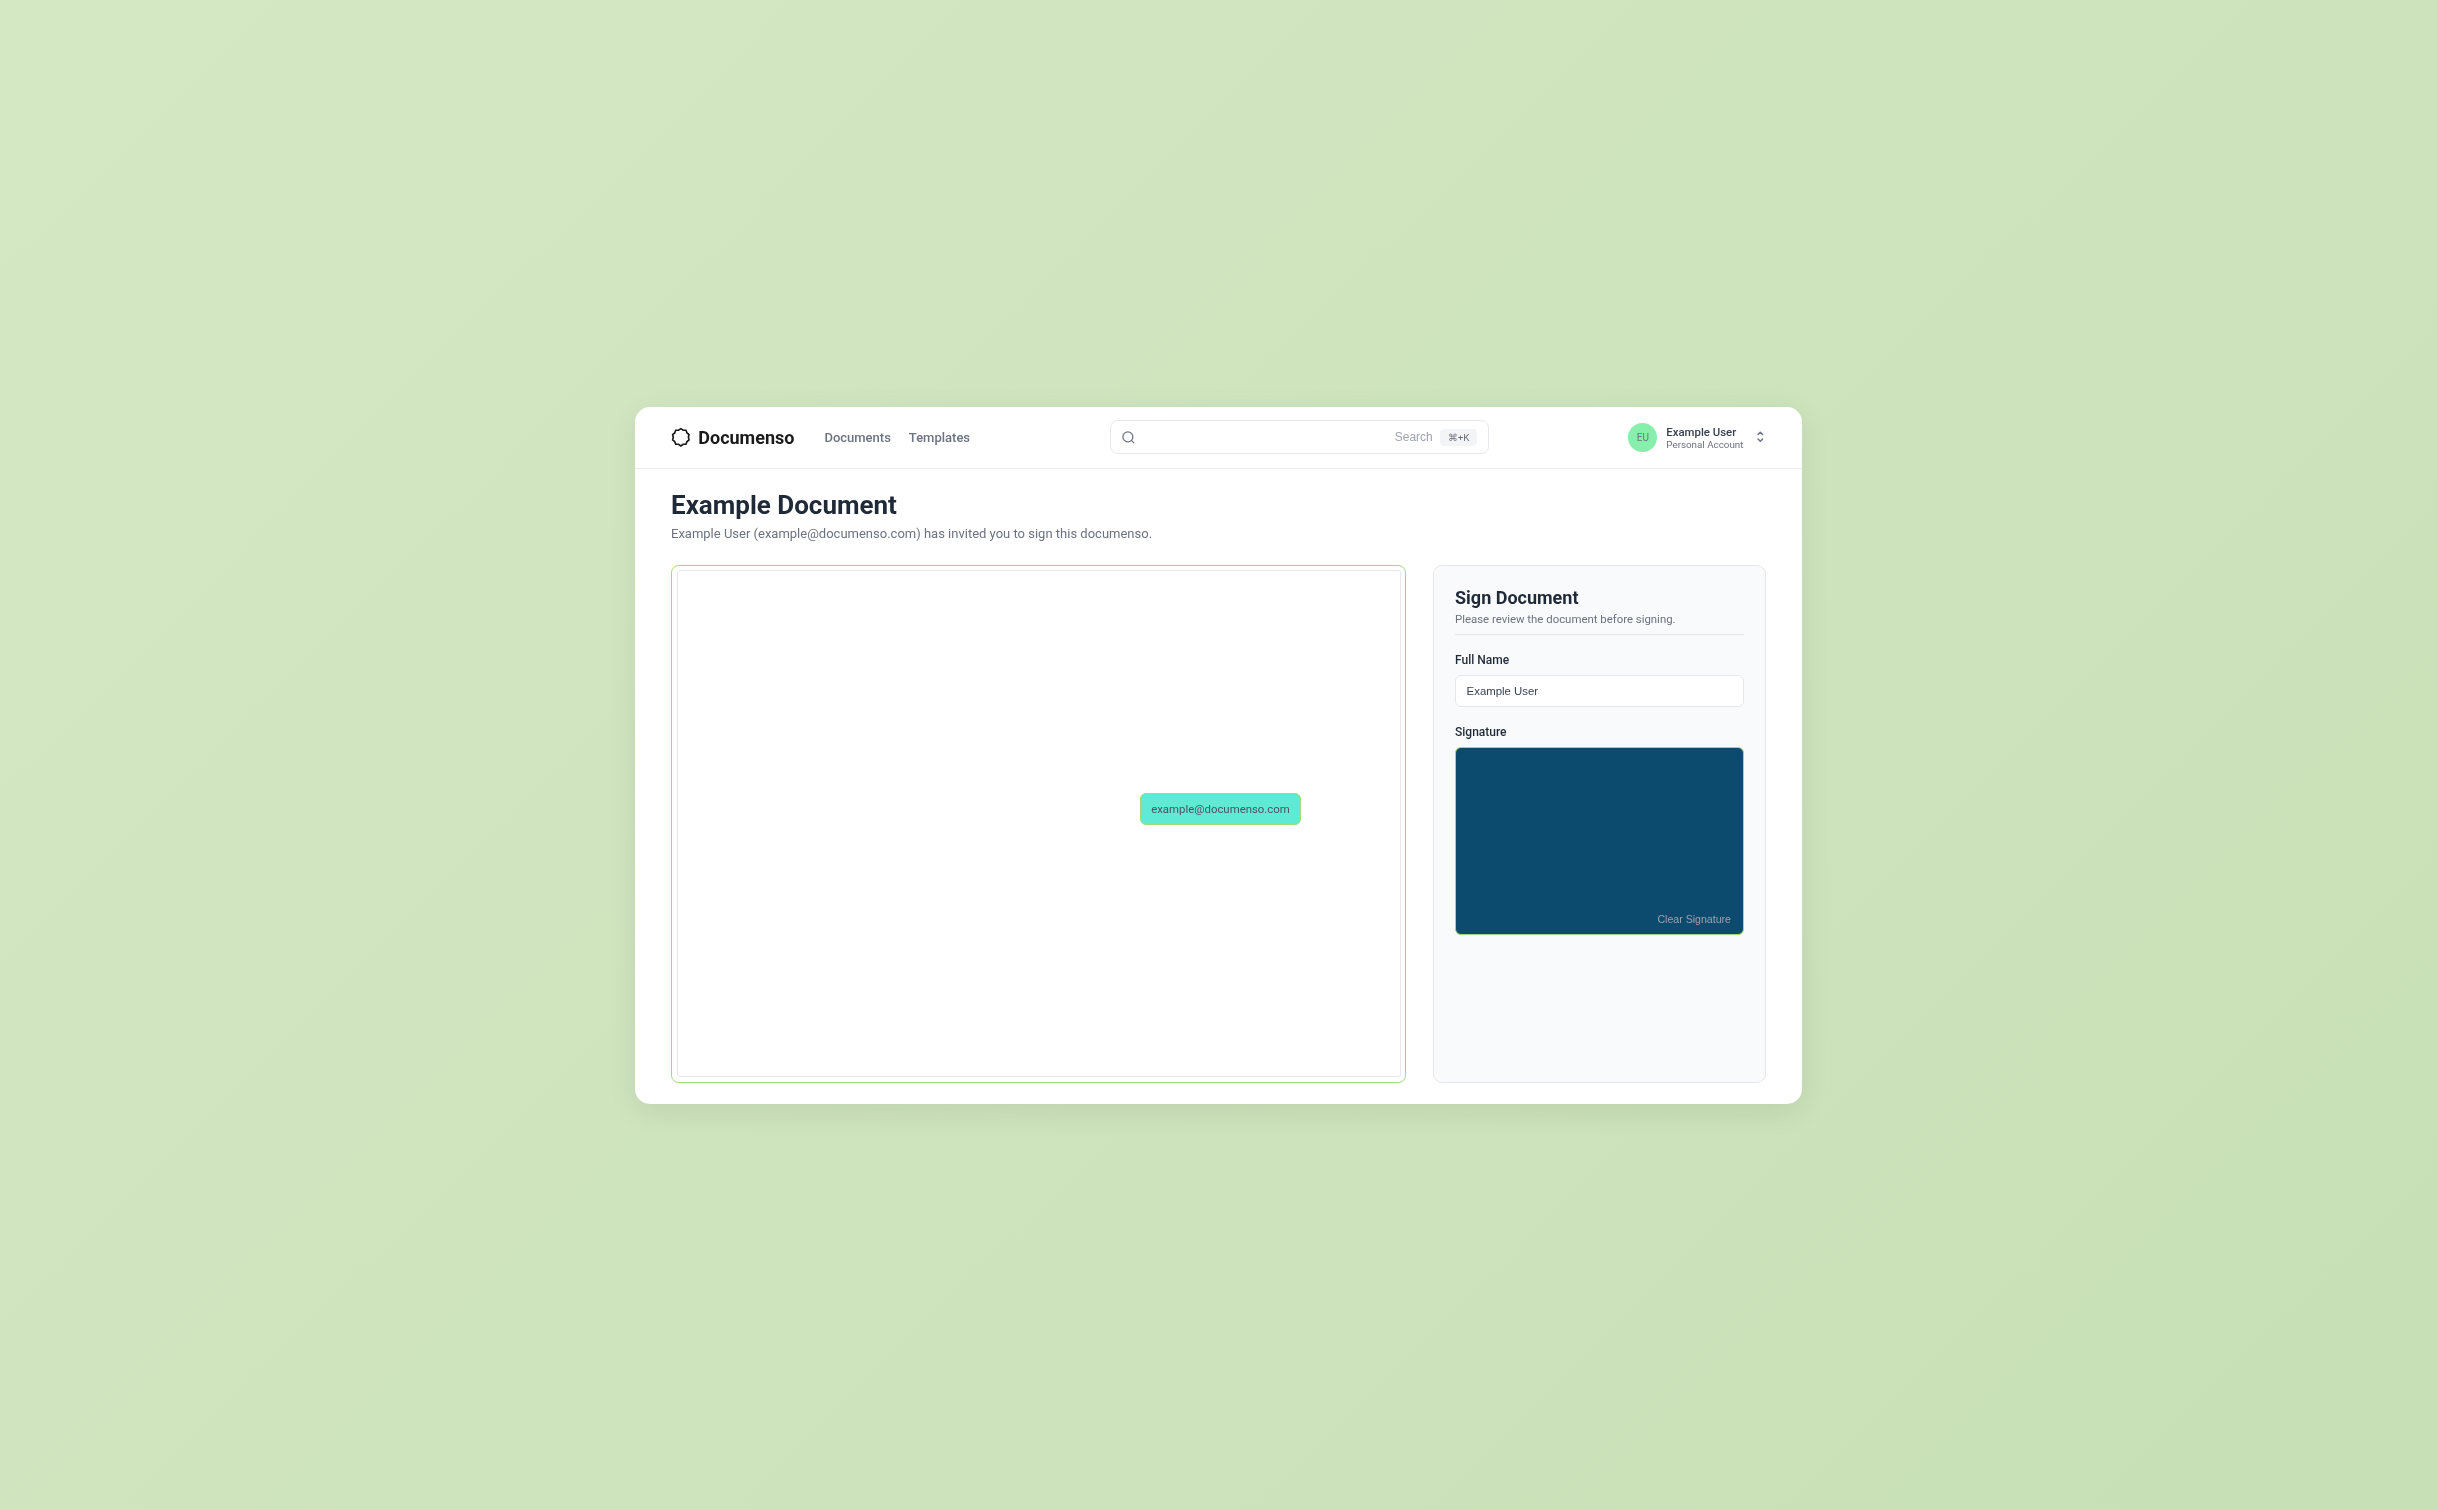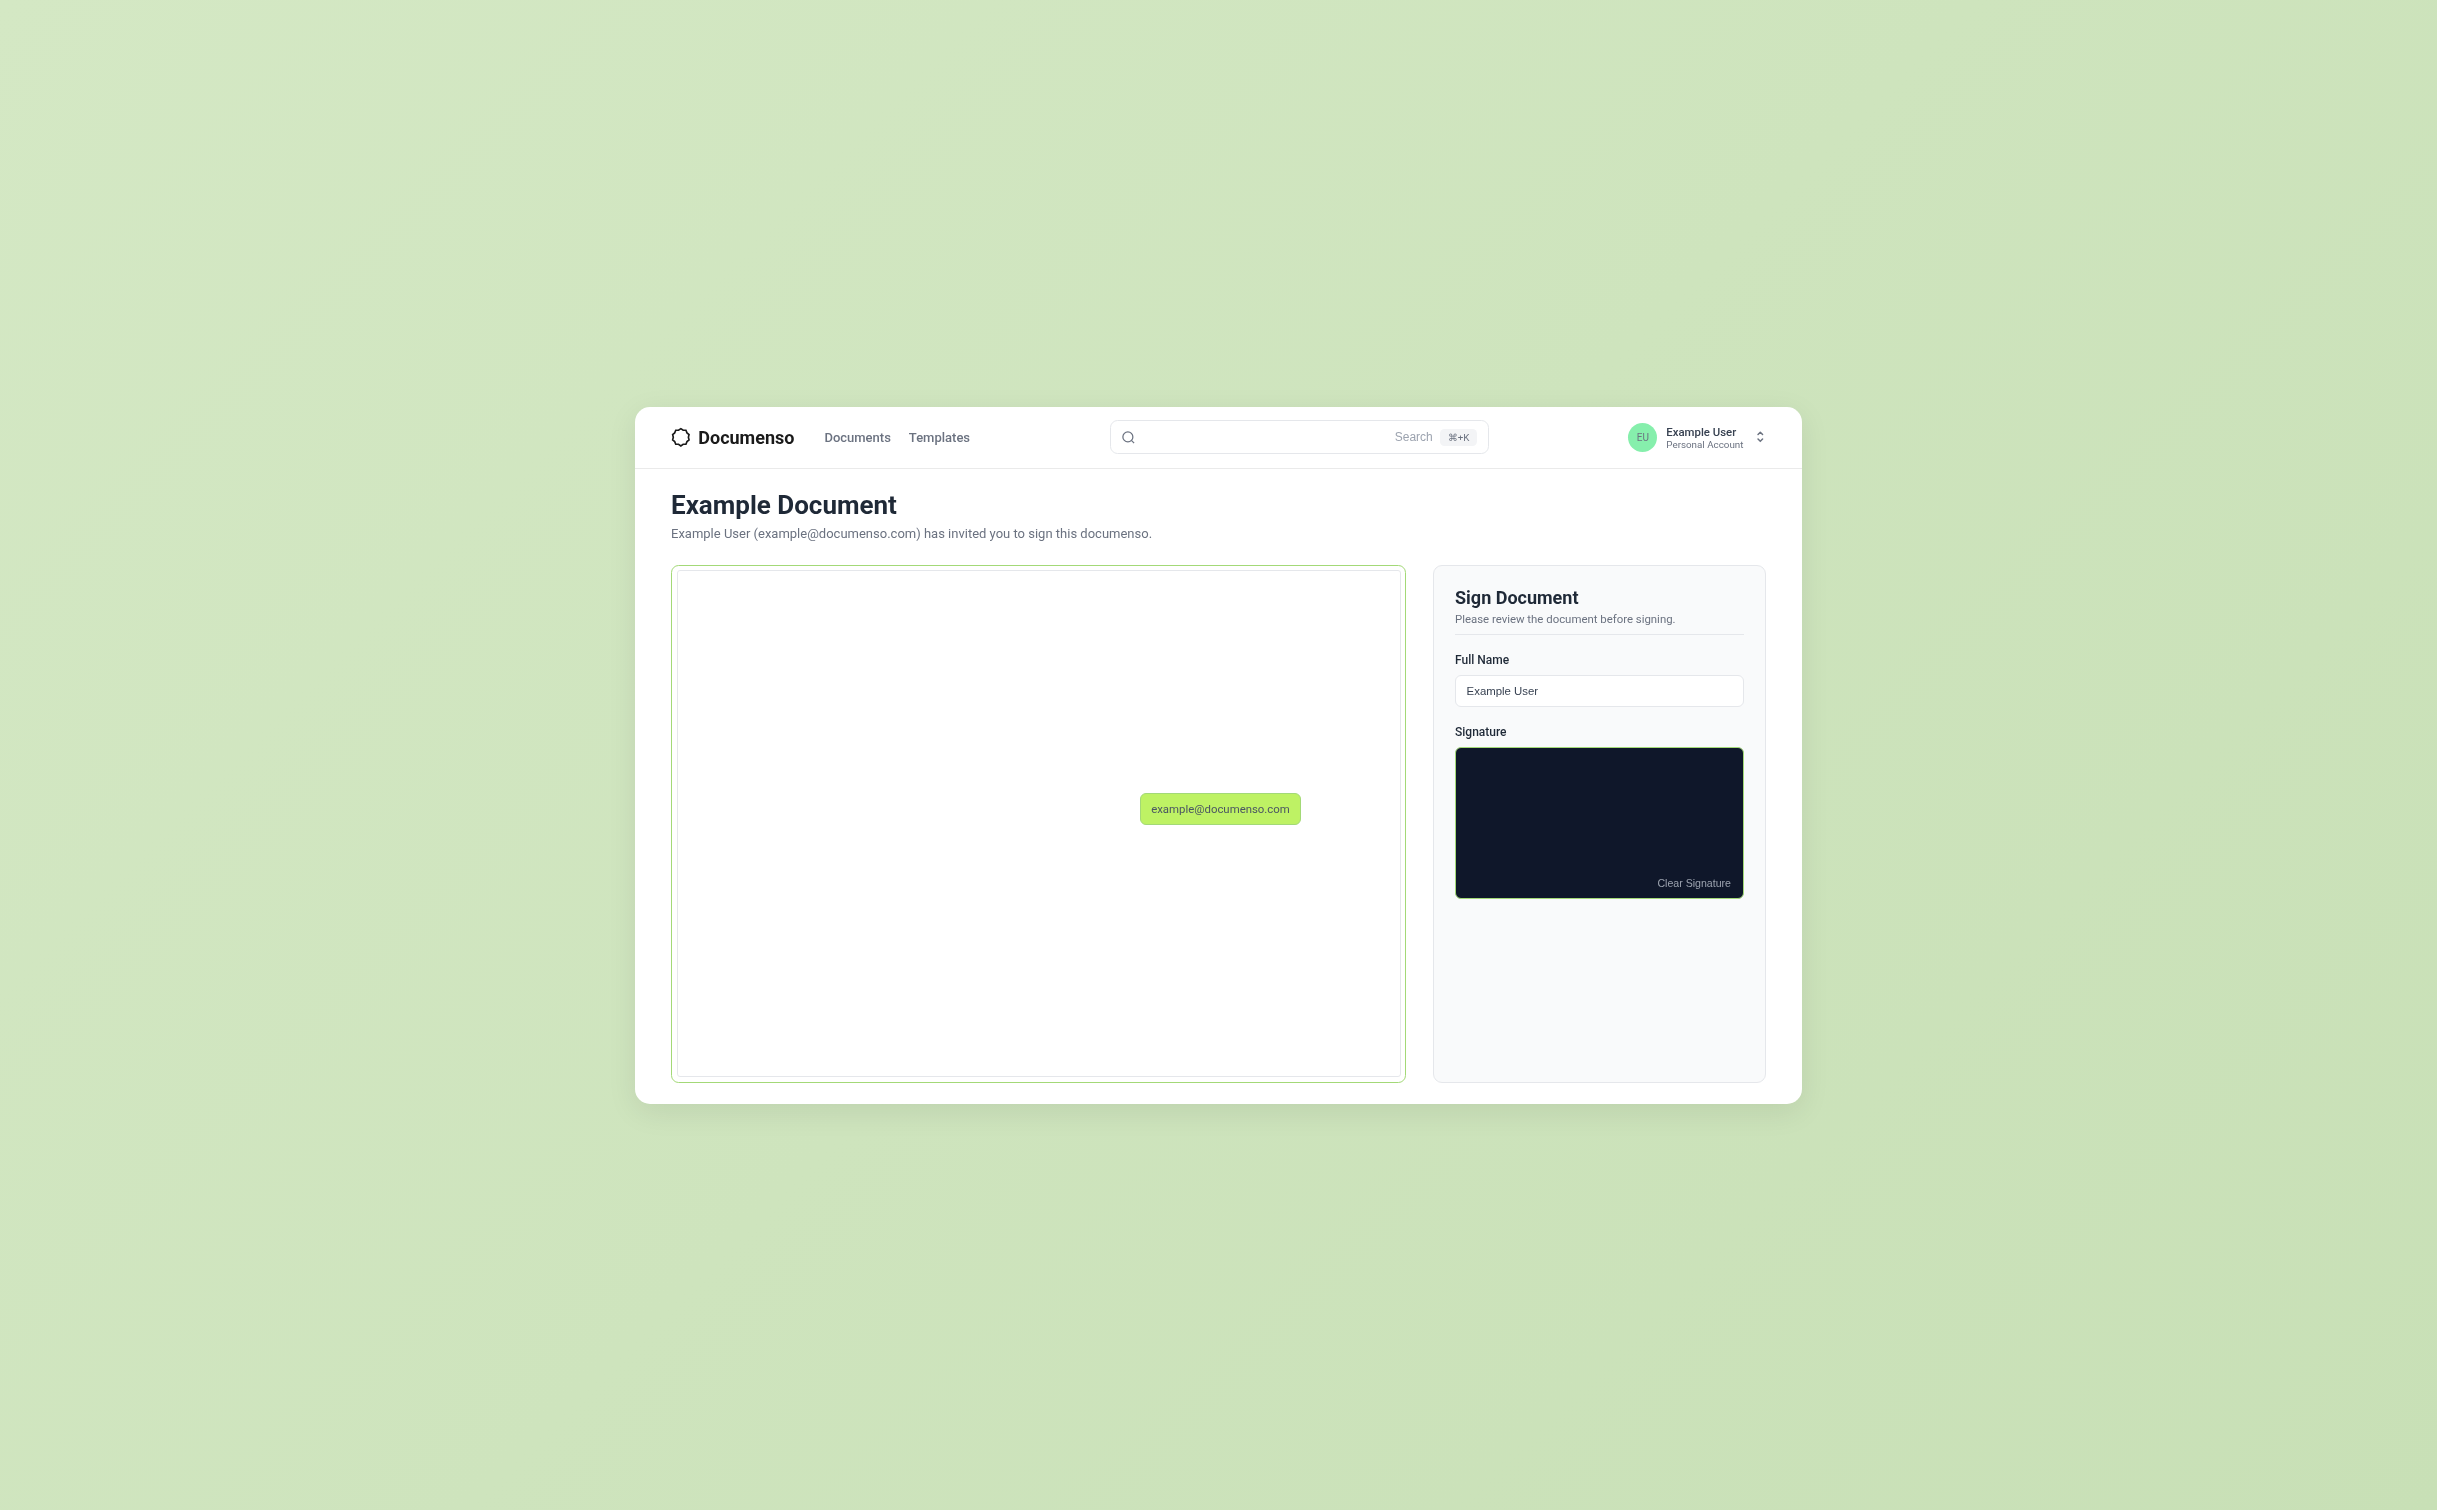--- a/index.html
+++ b/index.html
@@ -199,21 +199,21 @@
       background: #ffffff;
       border: 0.8px solid #e5e7eb;
       border-radius: 3px;
       position: relative;
     }
 
     .email-field {
       position: absolute;
       top: 44%;
       left: 64%;
-      background: #bef264;
+      background: #5eead4;
       border: 1.5px solid #a3d977;
       border-radius: 6px;
       padding: 7.6px 10.6px;
       font-size: 11.4px;
       color: #4b5563;
     }
 
     .sign-panel {
       width: 333px;
       background: #f9fafb;
@@ -256,24 +256,24 @@
       border: 0.8px solid #e5e7eb;
       border-radius: 6px;
       font-size: 11.4px;
       color: #374151;
       background: #ffffff;
       outline: none;
     }
 
     .signature-pad {
       width: 100%;
-      height: 152px;
+      height: 188px;
       border: 0.8px solid #a3d977;
       border-radius: 6px;
-      background: #0f172a;
+      background: #0c4a6e;
       position: relative;
       cursor: crosshair;
     }
 
     .clear-signature {
       position: absolute;
       bottom: 9px;
       right: 12px;
       font-size: 10.6px;
       color: #9ca3af;

